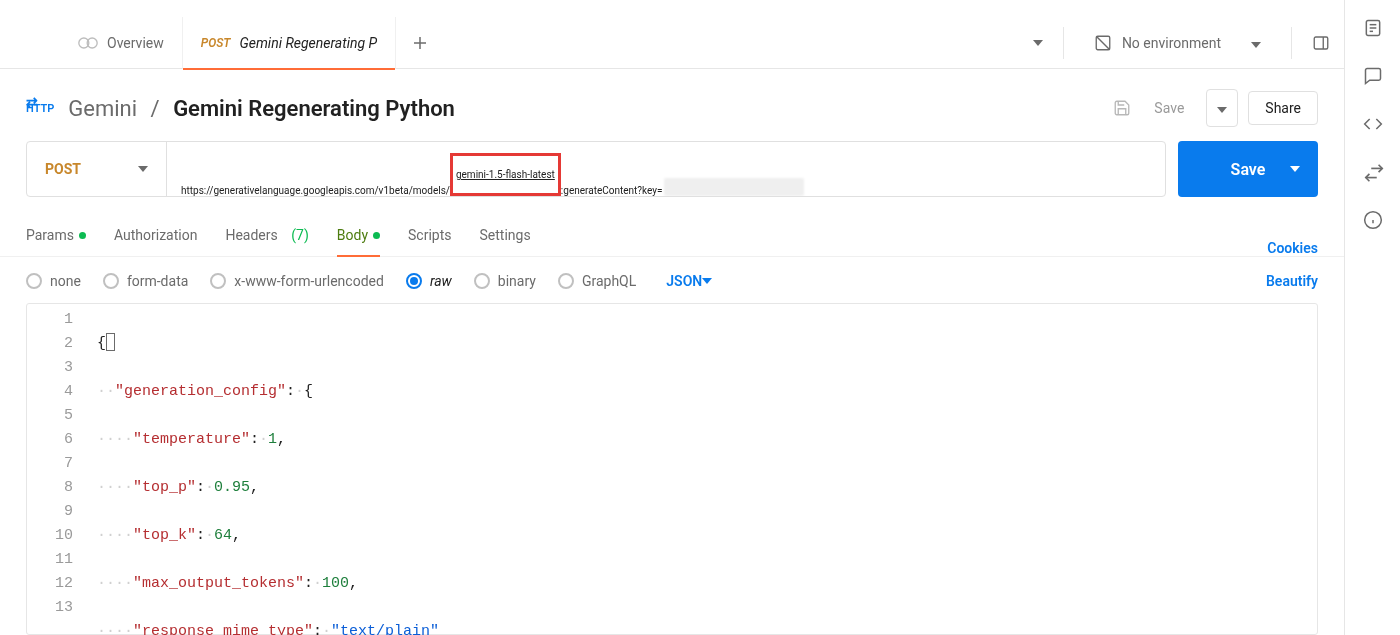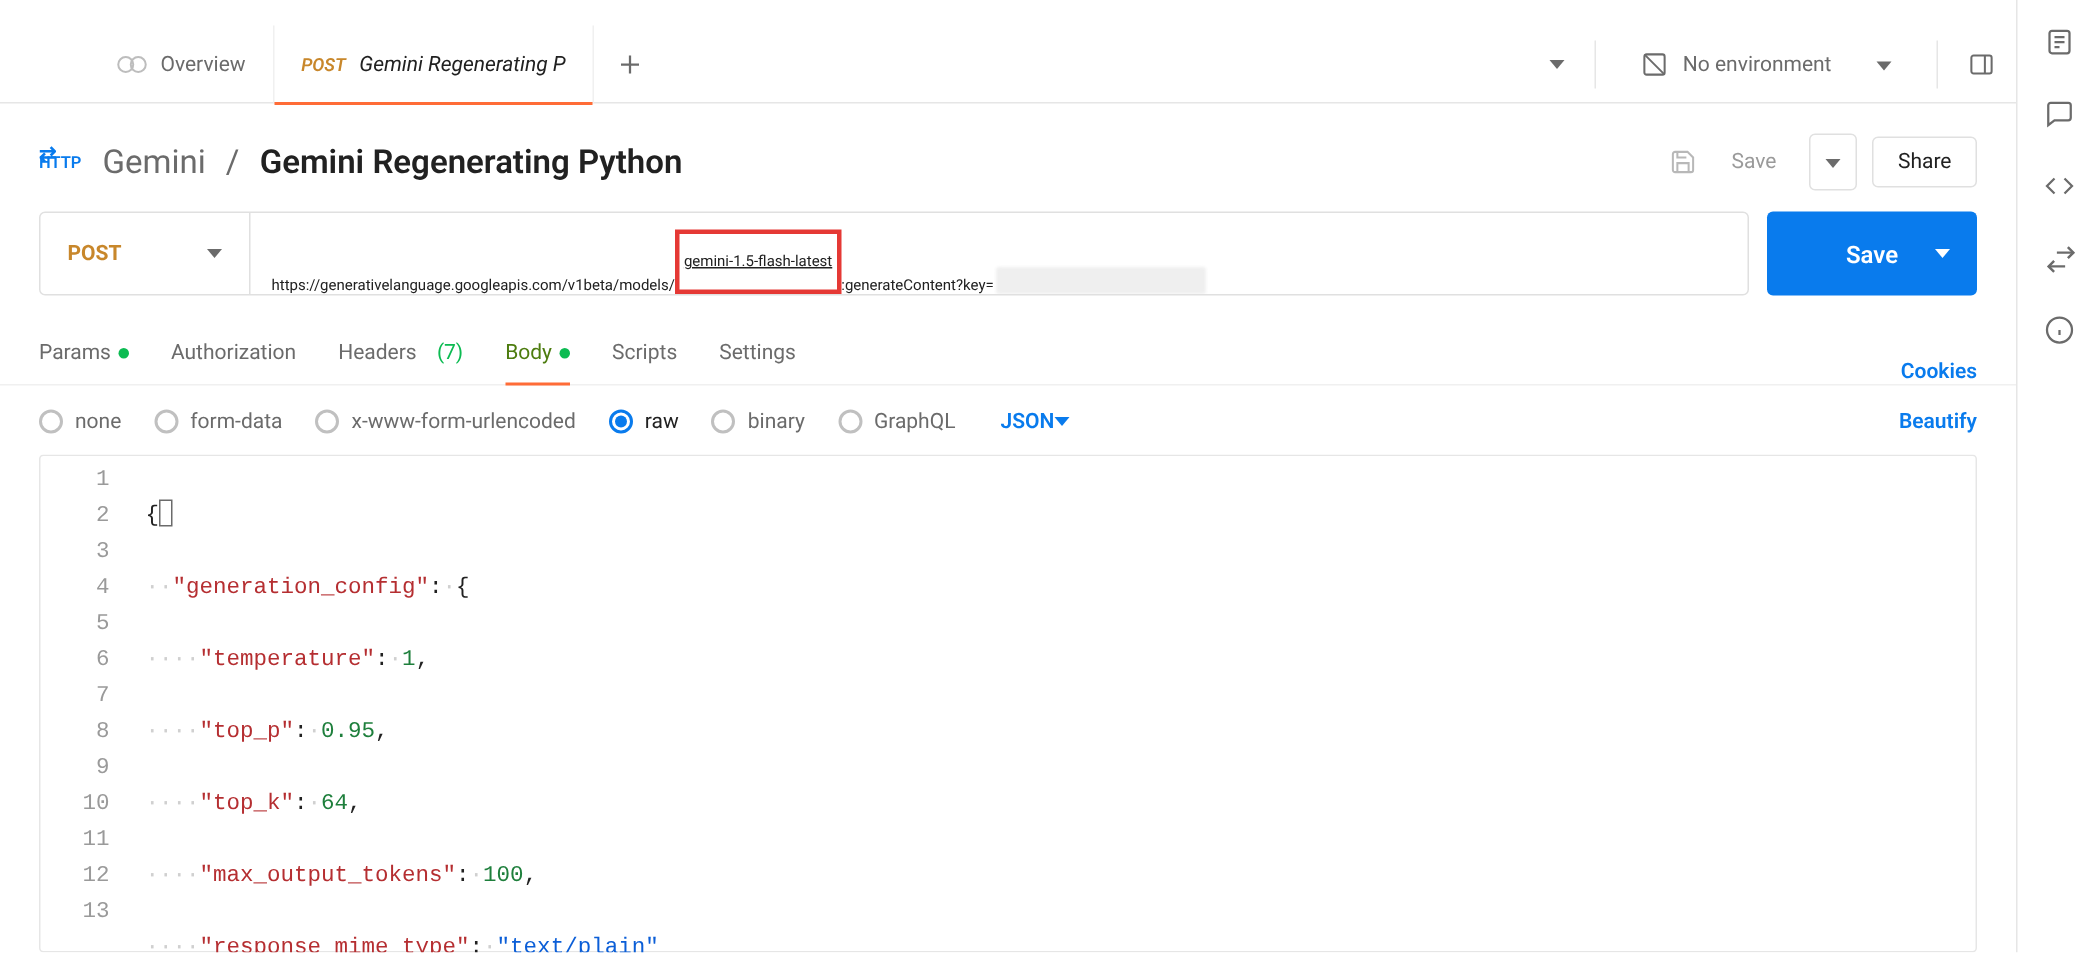--- a/index.html
+++ b/index.html
@@ -79,21 +79,21 @@
     .dot-green { width:7px; height:7px; border-radius:50%; background:#0CBB52; display:inline-block;}
     .headers-count { color:#0CBB52;}
     .cookies-link { margin-left:auto; color:#097BED; font-weight:600;}
 
     
     .body-types { display:flex; align-items:center; padding: 16px 26px 14px 26px; gap:22px;}
     .radio { display:flex; align-items:center; gap:8px; color:#6B6B6B;}
     .radio input[type="radio"]{ appearance:none; width:16px; height:16px; border:2px solid #c0c0c0; border-radius:50%; position:relative;}
     .radio input[type="radio"]:checked { border-color:#097BED;}
     .radio input[type="radio"]:checked::after{ content:''; position:absolute; inset:2px; background:#097BED; border-radius:50%;}
-    .radio.checked label{ color:#212121; }
+    .radio.checked label{ color:#212121;font-style:italic; }
     .json-dd { color:#097BED; font-weight:600; display:flex; align-items:center; gap:0; margin-left:8px;}
     .json-dd .chevron { border-top-color:#097BED;}
     .beautify { margin-left:auto; color:#097BED; font-weight:600;}
 
     
     .editor-wrap { padding: 0 26px; flex:1; overflow:hidden;}
     .editor { border:1px solid #e6e6e6; border-radius:3px; height:100%; display:flex; font-family: "SFMono-Regular", Consolas, "Liberation Mono", Menlo, monospace; font-size:15px; line-height: 24px;}
     .gutter { width:60px; text-align:right; padding: 4px 14px 4px 0; color:#9a9a9a; user-select:none;}
     .gutter div { height:24px;}
     .code { padding: 4px 0 4px 10px; white-space:pre; position:relative;}

